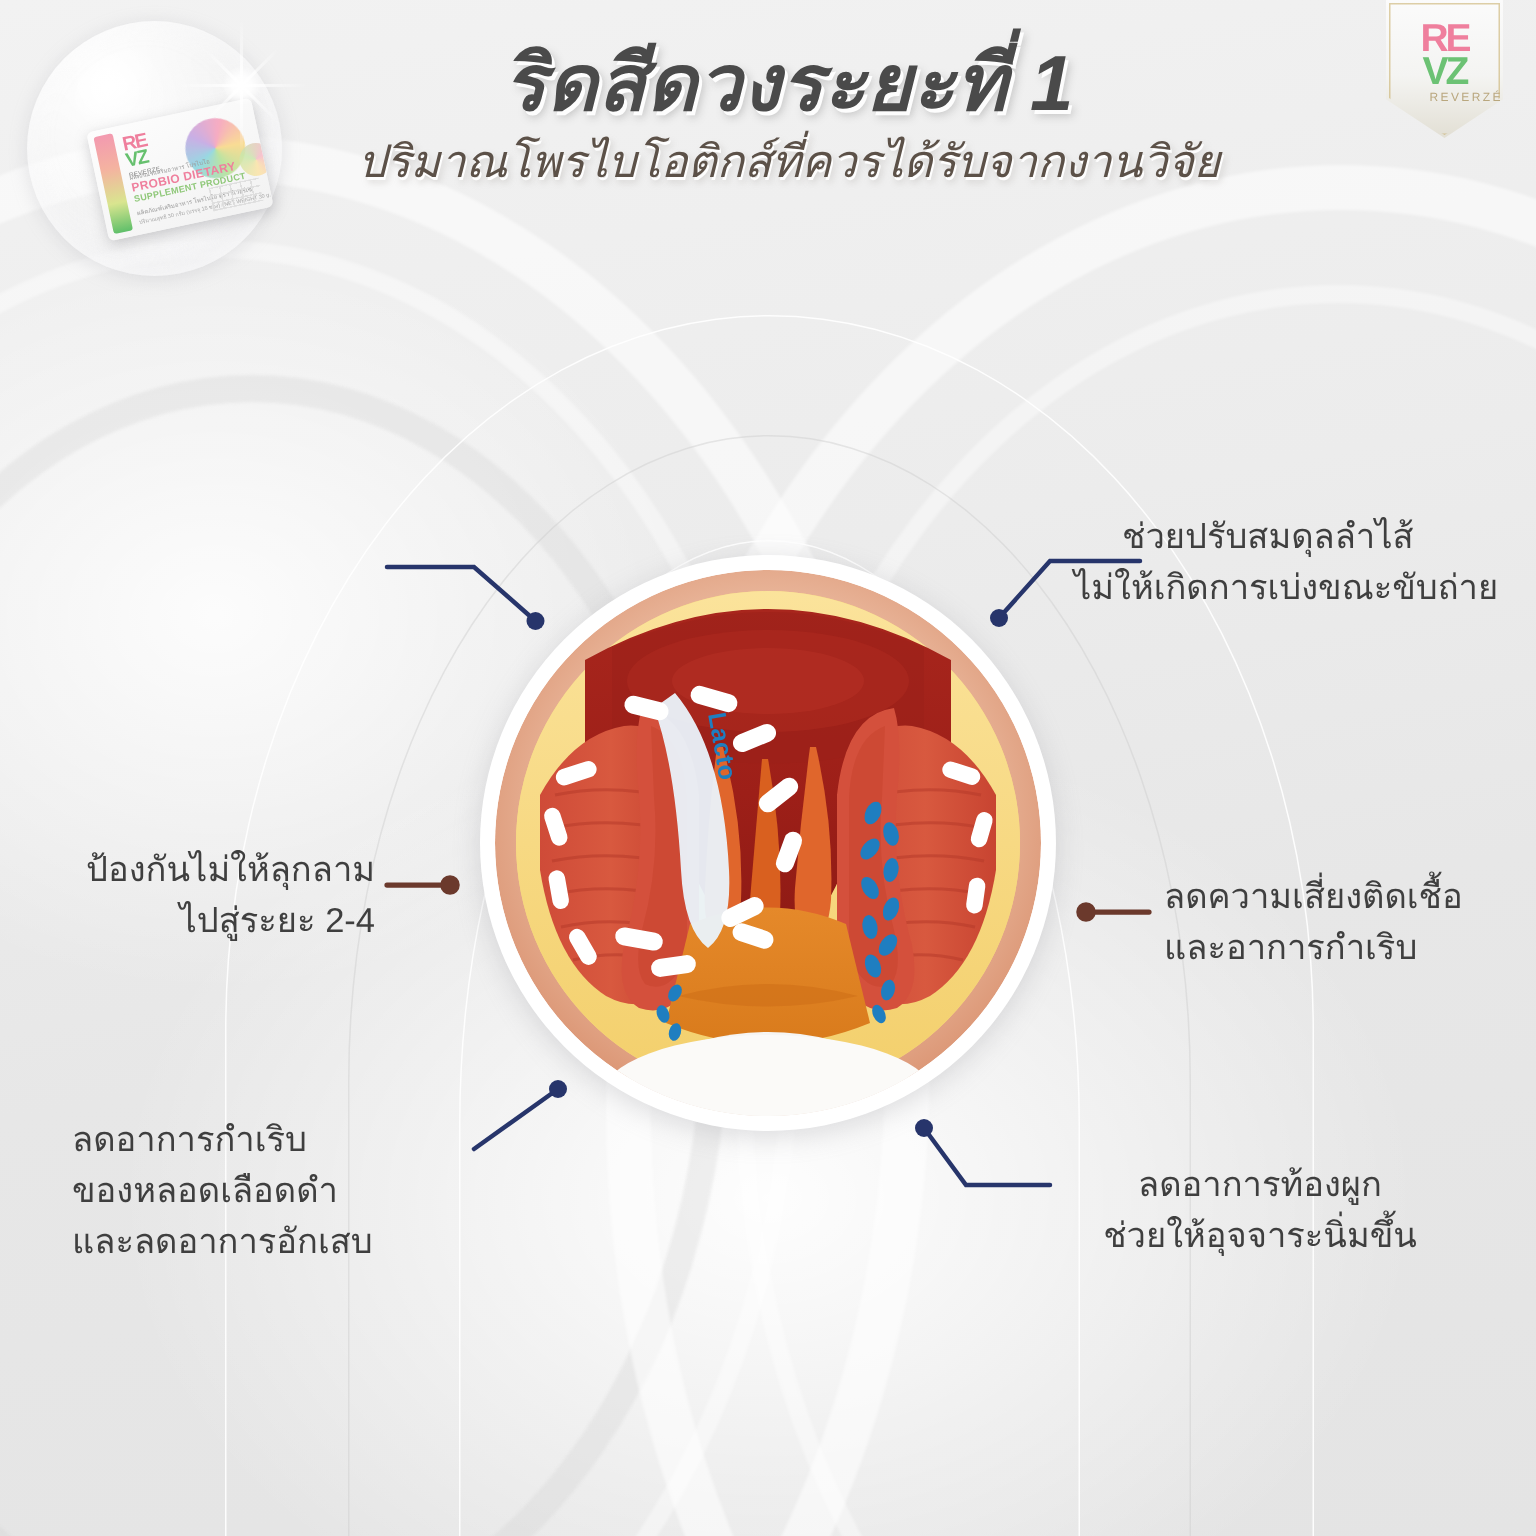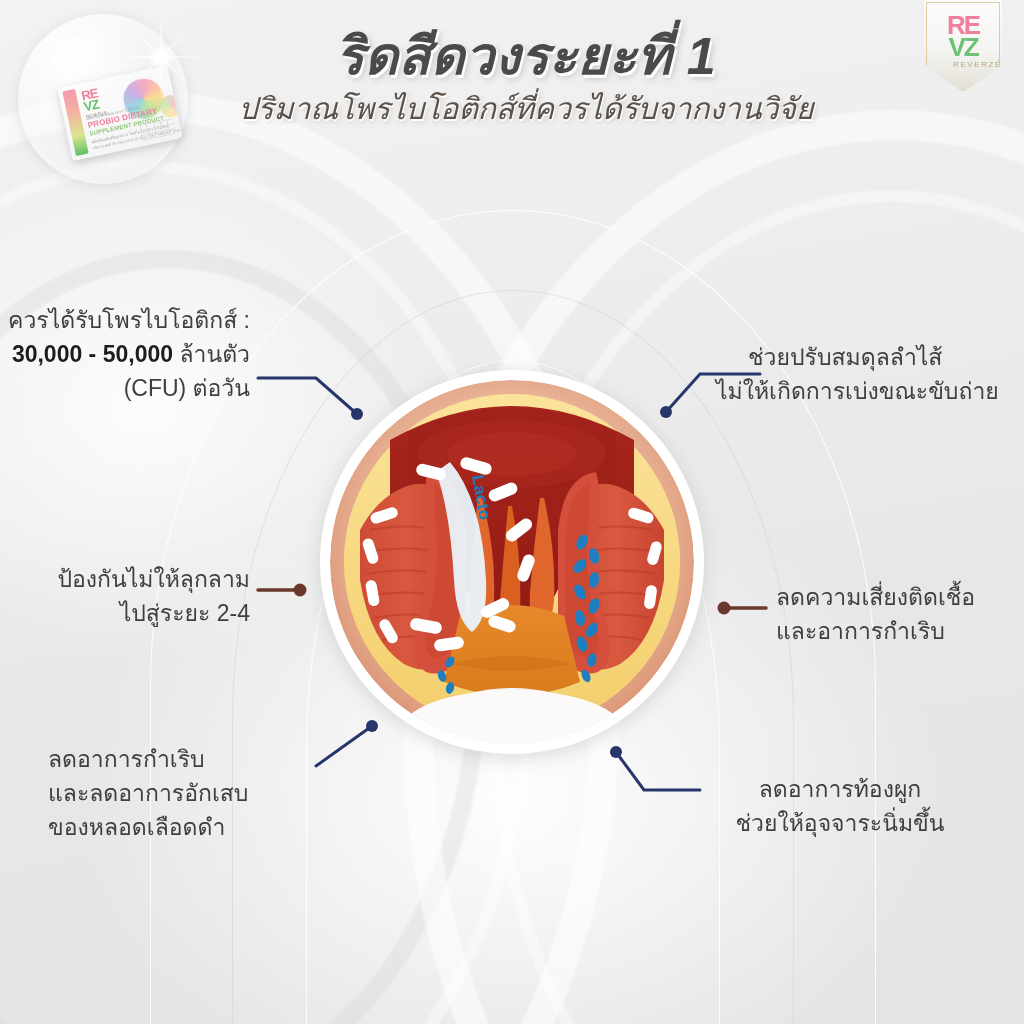--- a/index.html
+++ b/index.html
@@ -290,45 +290,40 @@
     <g stroke="#6b392c" stroke-width="3.5" fill="none" stroke-linecap="round">
       <line x1="258" y1="590" x2="300" y2="590"></line>
       <line x1="724" y1="608" x2="766" y2="608"></line>
     </g>
     <g fill="#6b392c">
       <circle cx="300" cy="590" r="6.5"></circle>
       <circle cx="724" cy="608" r="6.5"></circle>
     </g>
   </svg>
 
-  <div class="callout left" style="left:0;top:303px;width:250px;">
-    <div>ควรได้รับโพรไบโอติกส์ :</div>
-    <div style="white-space:nowrap"><b>30,000 - 50,000</b><span> ล้านตัว</span></div>
-    <div>(CFU) ต่อวัน</div>
-  </div>
 
   <div class="callout right" style="left:748px;top:340px;width:285px;">
     <div>ช่วยปรับสมดุลลำไส้</div>
     <div style="margin-left:-32px">ไม่ให้เกิดการเบ่งขณะขับถ่าย</div>
   </div>
 
   <div class="callout left" style="left:0;top:562px;width:250px;">
     <div>ป้องกันไม่ให้ลุกลาม</div>
     <div>ไปสู่ระยะ 2-4</div>
   </div>
 
   <div class="callout right" style="left:776px;top:580px;width:250px;">
     <div>ลดความเสี่ยงติดเชื้อ</div>
     <div>และอาการกำเริบ</div>
   </div>
 
   <div class="callout" style="left:48px;top:742px;width:262px;text-align:left;">
     <div>ลดอาการกำเริบ</div>
+    <div>ของหลอดเลือดดำ</div>
     <div>และลดอาการอักเสบ</div>
-    <div>ของหลอดเลือดดำ</div>
   </div>
 
   <div class="callout" style="left:710px;top:772px;width:260px;text-align:center;">
     <div>ลดอาการท้องผูก</div>
     <div>ช่วยให้อุจจาระนิ่มขึ้น</div>
   </div>
 
 </div>
 
 </body></html>

